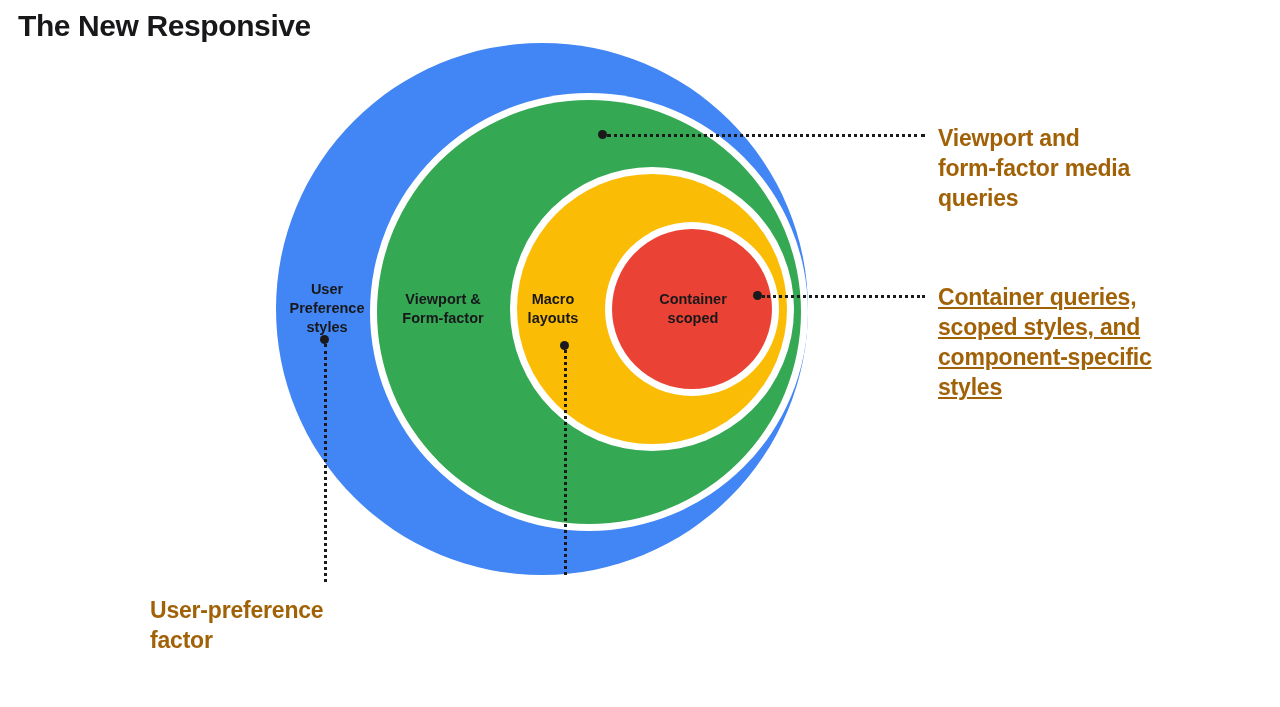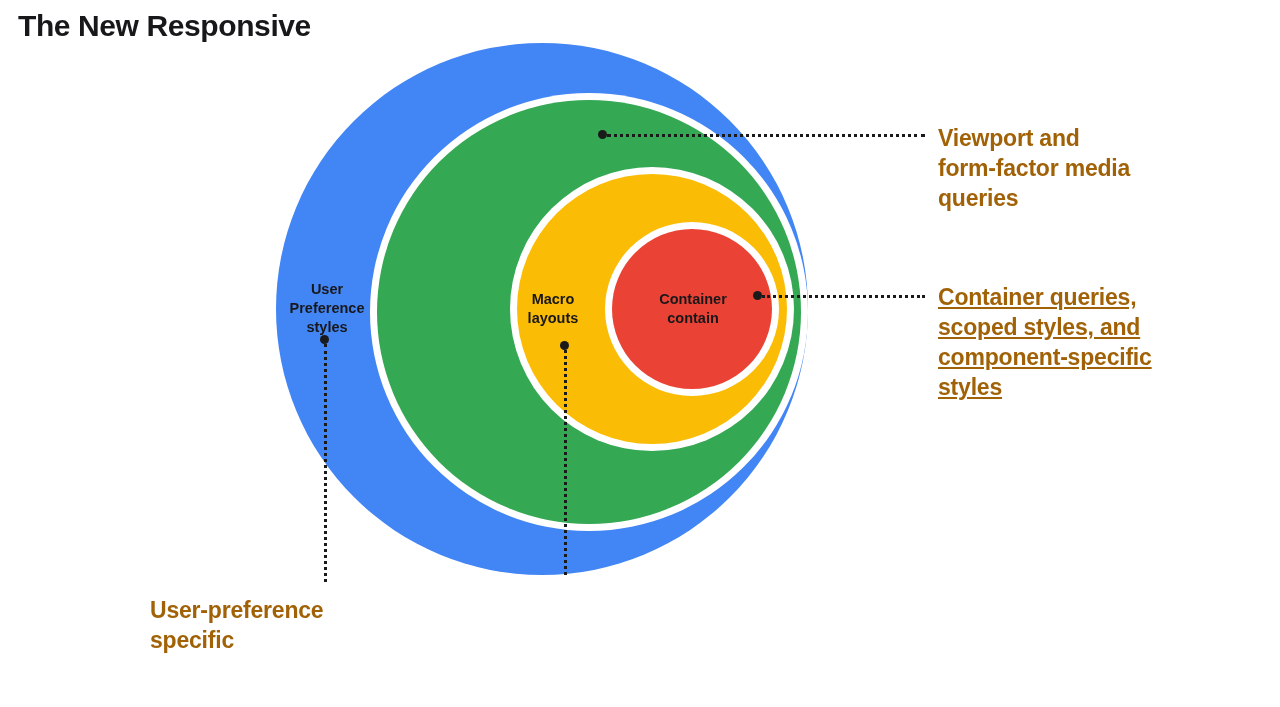--- a/index.html
+++ b/index.html
@@ -110,26 +110,28 @@
     <div class="ring" style="left:510px; top:154px; width:284px; height:284px; background:#ffffff;"></div>
     <div class="ring" style="left:517px; top:161px; width:270px; height:270px; background:#FBBC05;"></div>
 
     <div class="ring" style="left:605px; top:209px; width:174px; height:174px; background:#ffffff;"></div>
     <div class="ring" style="left:612px; top:216px; width:160px; height:160px; background:#EA4335;"></div>
 
     <div class="ring-label" style="left:281px; top:267px; width:92px;">User
 Preference
 styles</div>
 
+    <div class="ring-label" style="left:381px; top:277px; width:124px;">Viewport &amp;
+Form-factor</div>
 
     <div class="ring-label" style="left:517px; top:277px; width:72px;">Macro
 layouts</div>
 
     <div class="ring-label" style="left:637px; top:277px; width:112px;">Container
-contain</div>
+scoped</div>
 
   </div>
 
   <div class="leader-dot" style="left:598px; top:130px;"></div>
   <div class="leader leader-h" style="left:607px; top:134px; width:318px;"></div>
 
   <div class="callout" style="left:938px; top:124px; width:330px;">Viewport and
 form-factor media
 queries</div>
 
@@ -138,19 +140,19 @@
 
   <div class="callout" style="left:938px; top:283px; width:336px;text-decoration:underline;">Container queries,
 scoped styles, and
 component-specific
 styles</div>
 
   <div class="leader-dot" style="left:320px; top:335px;"></div>
   <div class="leader leader-v" style="left:324px; top:344px; height:238px;"></div>
 
   <div class="callout" style="left:150px; top:596px; width:300px;">User-preference
-specific</div>
+factor</div>
 
   <div class="leader-dot" style="left:560px; top:341px;"></div>
   <div class="leader leader-v" style="left:564px; top:350px; height:225px;"></div>
 
 
 </div>
 
 </body></html>

